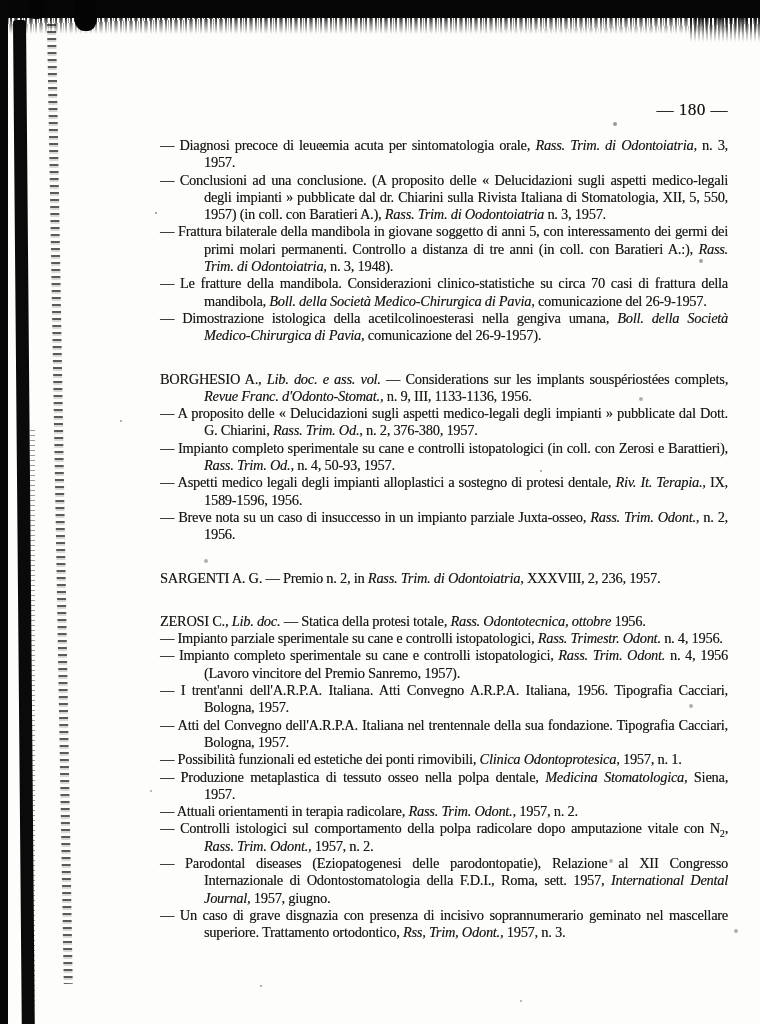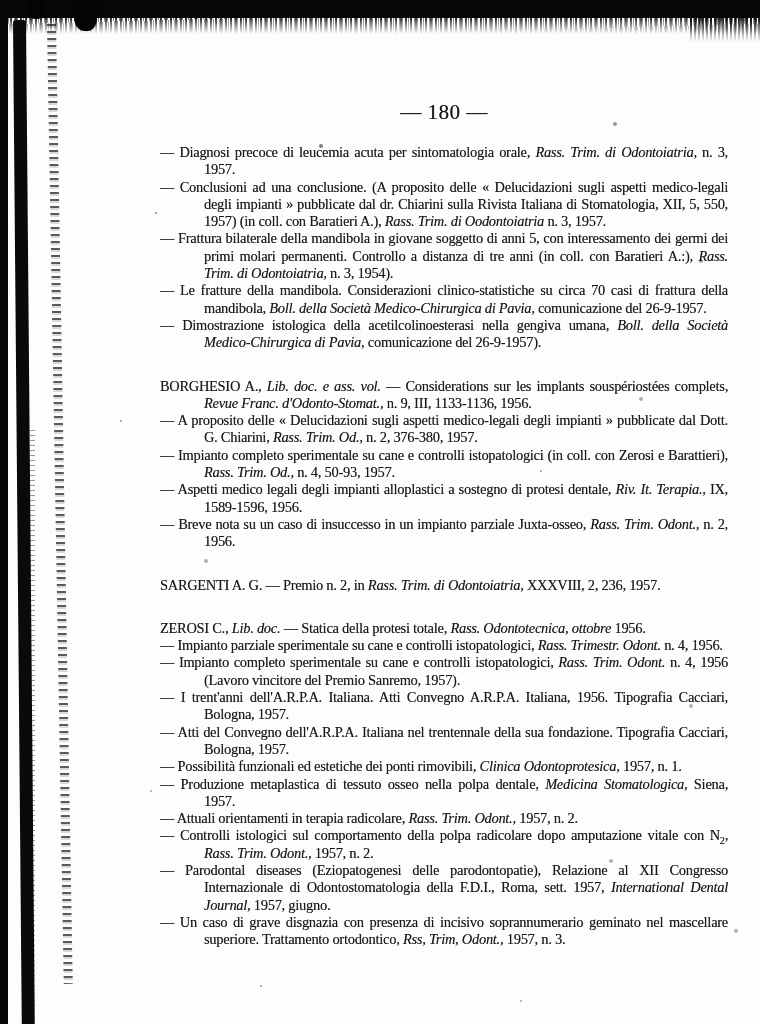--- a/index.html
+++ b/index.html
@@ -51,25 +51,25 @@
       540px 470px 0 0 rgba(0,0,0,.4), 205px 560px 0 1px rgba(0,0,0,.3),
       430px 640px 0 0 rgba(0,0,0,.35), 690px 705px 0 1px rgba(0,0,0,.3),
       150px 790px 0 0 rgba(0,0,0,.35), 610px 860px 0 1px rgba(0,0,0,.3),
       260px 985px 0 0 rgba(0,0,0,.4), 735px 930px 0 1px rgba(0,0,0,.3),
       520px 1000px 0 0 rgba(0,0,0,.35);
   }
 
   
   .page-head{
     position:absolute;left:160px;top:100px;width:568px;
-    text-align:center;font-size:21px;color:#161616;letter-spacing:.5px;
+    text-align:right;font-size:17px;color:#161616;letter-spacing:.5px;
     text-shadow:.3px 0 0 rgba(20,20,20,.6);
   }
   .bib{
-    position:absolute;left:160px;top:144px;width:568px;
+    position:absolute;left:160px;top:137px;width:568px;
     font-size:14.3px;line-height:17.3px;color:#191919;
     letter-spacing:-0.2px;
     text-shadow:.25px 0 0 rgba(20,20,20,.55);
   }
   .bib-section{margin:0;}
   .bib-section + .bib-section{margin-top:26px;}
   p.entry{
     margin:0;padding-left:44px;text-indent:-44px;
     text-align:justify;
   }
@@ -90,21 +90,21 @@
   <div class="gutter-d"></div>
   <div class="blob-1"></div>
   <div class="blob-2"></div>
   <div class="specks"></div>
 
   <div class="page-head">— 180 —</div>
   <div class="bib">
       <section class="bib-section">
         <p class="entry"><span>— Diagnosi precoce di leucemia acuta per sintomatologia orale, </span><span class="it">Rass. Trim. di Odontoiatria,</span><span> n. 3, 1957.</span></p>
         <p class="entry"><span>— Conclusioni ad una conclusione. (A proposito delle « Delucidazioni sugli aspetti medico-legali degli impianti » pubblicate dal dr. Chiarini sulla Rivista Italiana di Stomatologia, XII, 5, 550, 1957) (in coll. con Baratieri A.), </span><span class="it">Rass. Trim. di Oodontoiatria</span><span> n. 3, 1957.</span></p>
-        <p class="entry"><span>— Frattura bilaterale della mandibola in giovane soggetto di anni 5, con interessamento dei germi dei primi molari permanenti. Controllo a distanza di tre anni (in coll. con Baratieri A.:), </span><span class="it">Rass. Trim. di Odontoiatria,</span><span> n. 3, 1954).</span></p>
+        <p class="entry"><span>— Frattura bilaterale della mandibola in giovane soggetto di anni 5, con interessamento dei germi dei primi molari permanenti. Controllo a distanza di tre anni (in coll. con Baratieri A.:), </span><span class="it">Rass. Trim. di Odontoiatria,</span><span> n. 3, 1948).</span></p>
         <p class="entry"><span>— Le fratture della mandibola. Considerazioni clinico-statistiche su circa 70 casi di frattura della mandibola, </span><span class="it">Boll. della Società Medico-Chirurgica di Pavia,</span><span> comunicazione del 26-9-1957.</span></p>
         <p class="entry"><span>— Dimostrazione istologica della acetilcolinoesterasi nella gengiva umana, </span><span class="it">Boll. della Società Medico-Chirurgica di Pavia,</span><span> comunicazione del 26-9-1957).</span></p>
       </section>
       <section class="bib-section">
         <p class="entry"><span>BORGHESIO A., </span><span class="it">Lib. doc. e ass. vol.</span><span> — Considerations sur les implants souspériostées complets, </span><span class="it">Revue Franc. d'Odonto-Stomat.,</span><span> n. 9, III, 1133-1136, 1956.</span></p>
         <p class="entry"><span>— A proposito delle « Delucidazioni sugli aspetti medico-legali degli impianti » pubblicate dal Dott. G. Chiarini, </span><span class="it">Rass. Trim. Od.,</span><span> n. 2, 376-380, 1957.</span></p>
         <p class="entry"><span>— Impianto completo sperimentale su cane e controlli istopatologici (in coll. con Zerosi e Barattieri), </span><span class="it">Rass. Trim. Od.,</span><span> n. 4, 50-93, 1957.</span></p>
         <p class="entry"><span>— Aspetti medico legali degli impianti alloplastici a sostegno di protesi dentale, </span><span class="it">Riv. It. Terapia.,</span><span> IX, 1589-1596, 1956.</span></p>
         <p class="entry"><span>— Breve nota su un caso di insuccesso in un impianto parziale Juxta-osseo, </span><span class="it">Rass. Trim. Odont.,</span><span> n. 2, 1956.</span></p>
       </section>

